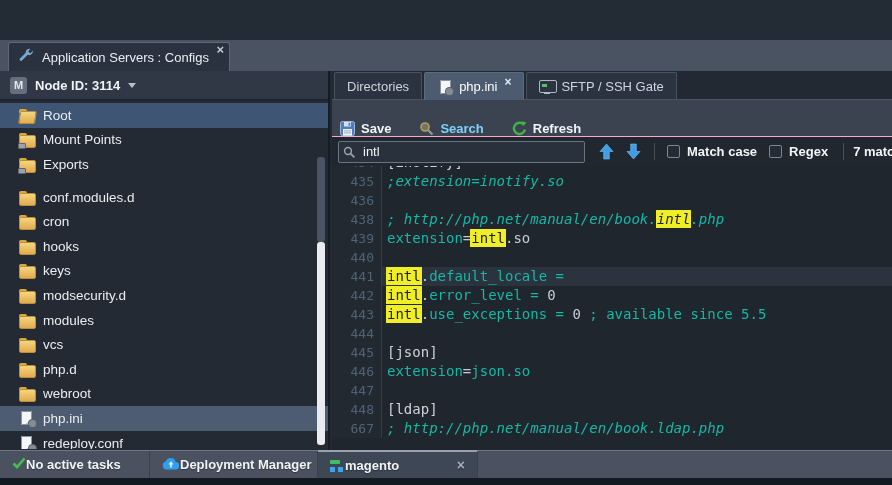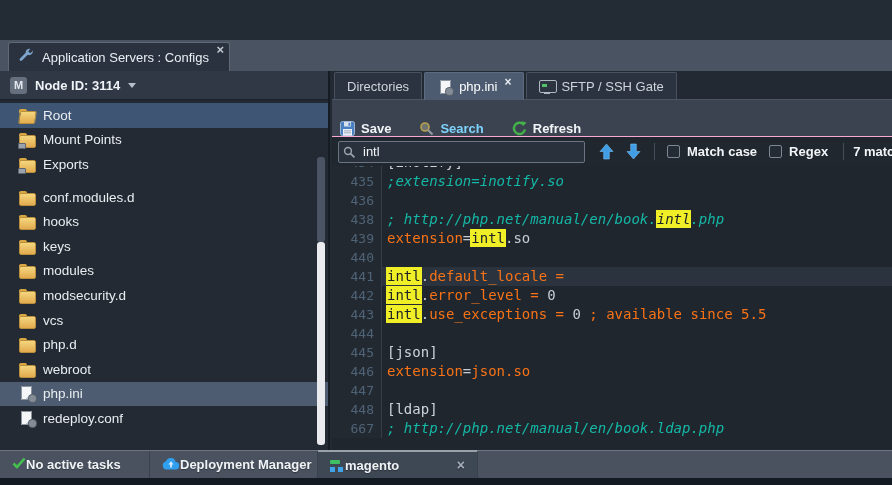--- a/index.html
+++ b/index.html
@@ -99,21 +99,21 @@
   .editor { position:absolute; left:0; top:95px; width:560px; height:284px; overflow:hidden;
             background:#20262e; font-family:"DejaVu Sans Mono","Liberation Mono",monospace; font-size:14px; }
   .code-scroll { margin-top:-13px; }
   .cl { display:flex; height:19px; line-height:19px; }
   .ln { flex:0 0 49px; text-align:right; padding-right:7px; color:#4f6377; background:#232931;
         font-size:13px; }
   .lt { flex:1; border-left:1px solid #353e48; padding-left:5px; white-space:pre; color:#c7cdd4; }
   .cl.cur .lt { background:#2a333e; }
   .seg-plain   { color:#c7cdd4; }
   .seg-comment { color:#14b8a6; font-style:italic; }
-  .seg-prop    { color:#f97316; }
+  .seg-prop    { color:#14b8a6; }
   .seg-section { color:#ced4da; }
   .seg-hl  { background:#f0ee27; box-shadow:0 0 0 1px #f0ee27; color:#1b2026; }
   .seg-hlc { background:#f0ee27; box-shadow:0 0 0 1px #f0ee27; color:#1b2026; font-style:italic; }
 
   
   .statusbar { position:absolute; left:0; top:450px; width:892px; height:28px; background:#4a525f;
                border-top:1px solid #6e7683; display:flex; }
   .sb-sec { display:flex; align-items:center; padding-left:12px; border-right:1px solid #39414c;
             color:#f0f3f6; font-size:13px; font-weight:bold; text-shadow:0 1px 1px rgba(0,0,0,.35);
             cursor:default; }
@@ -176,33 +176,37 @@
             <i class="badge"></i>
           </span>
           <span class="tlabel">Exports</span>
         </div>
         <div class="tree-row gap-before">
           <span class="ticon i-folder"></span>
           <span class="tlabel">conf.modules.d</span>
         </div>
         <div class="tree-row">
           <span class="ticon i-folder"></span>
+          <span class="tlabel">cron</span>
+        </div>
+        <div class="tree-row">
+          <span class="ticon i-folder"></span>
           <span class="tlabel">hooks</span>
         </div>
         <div class="tree-row">
           <span class="ticon i-folder"></span>
           <span class="tlabel">keys</span>
         </div>
         <div class="tree-row">
           <span class="ticon i-folder"></span>
+          <span class="tlabel">modsecurity.d</span>
+        </div>
+        <div class="tree-row">
+          <span class="ticon i-folder"></span>
           <span class="tlabel">modules</span>
-        </div>
-        <div class="tree-row">
-          <span class="ticon i-folder"></span>
-          <span class="tlabel">modsecurity.d</span>
         </div>
         <div class="tree-row">
           <span class="ticon i-folder"></span>
           <span class="tlabel">vcs</span>
         </div>
         <div class="tree-row">
           <span class="ticon i-folder"></span>
           <span class="tlabel">php.d</span>
         </div>
         <div class="tree-row">

